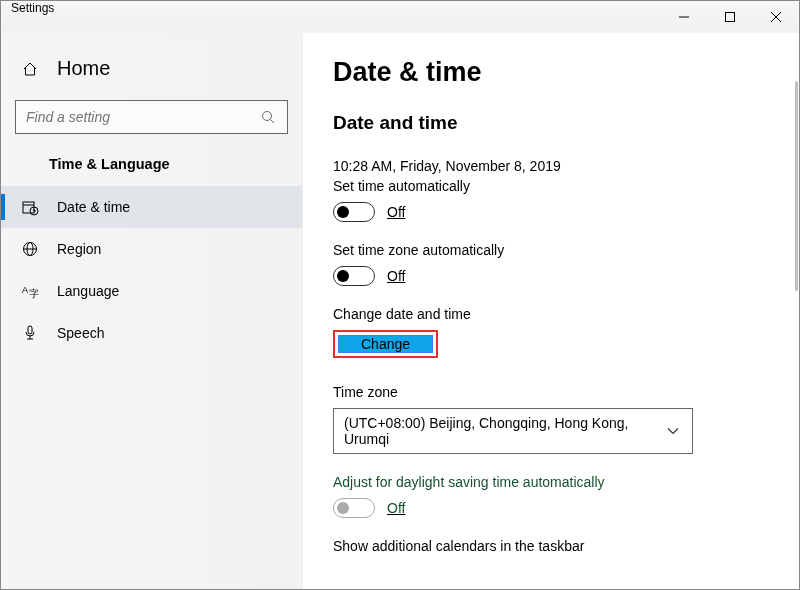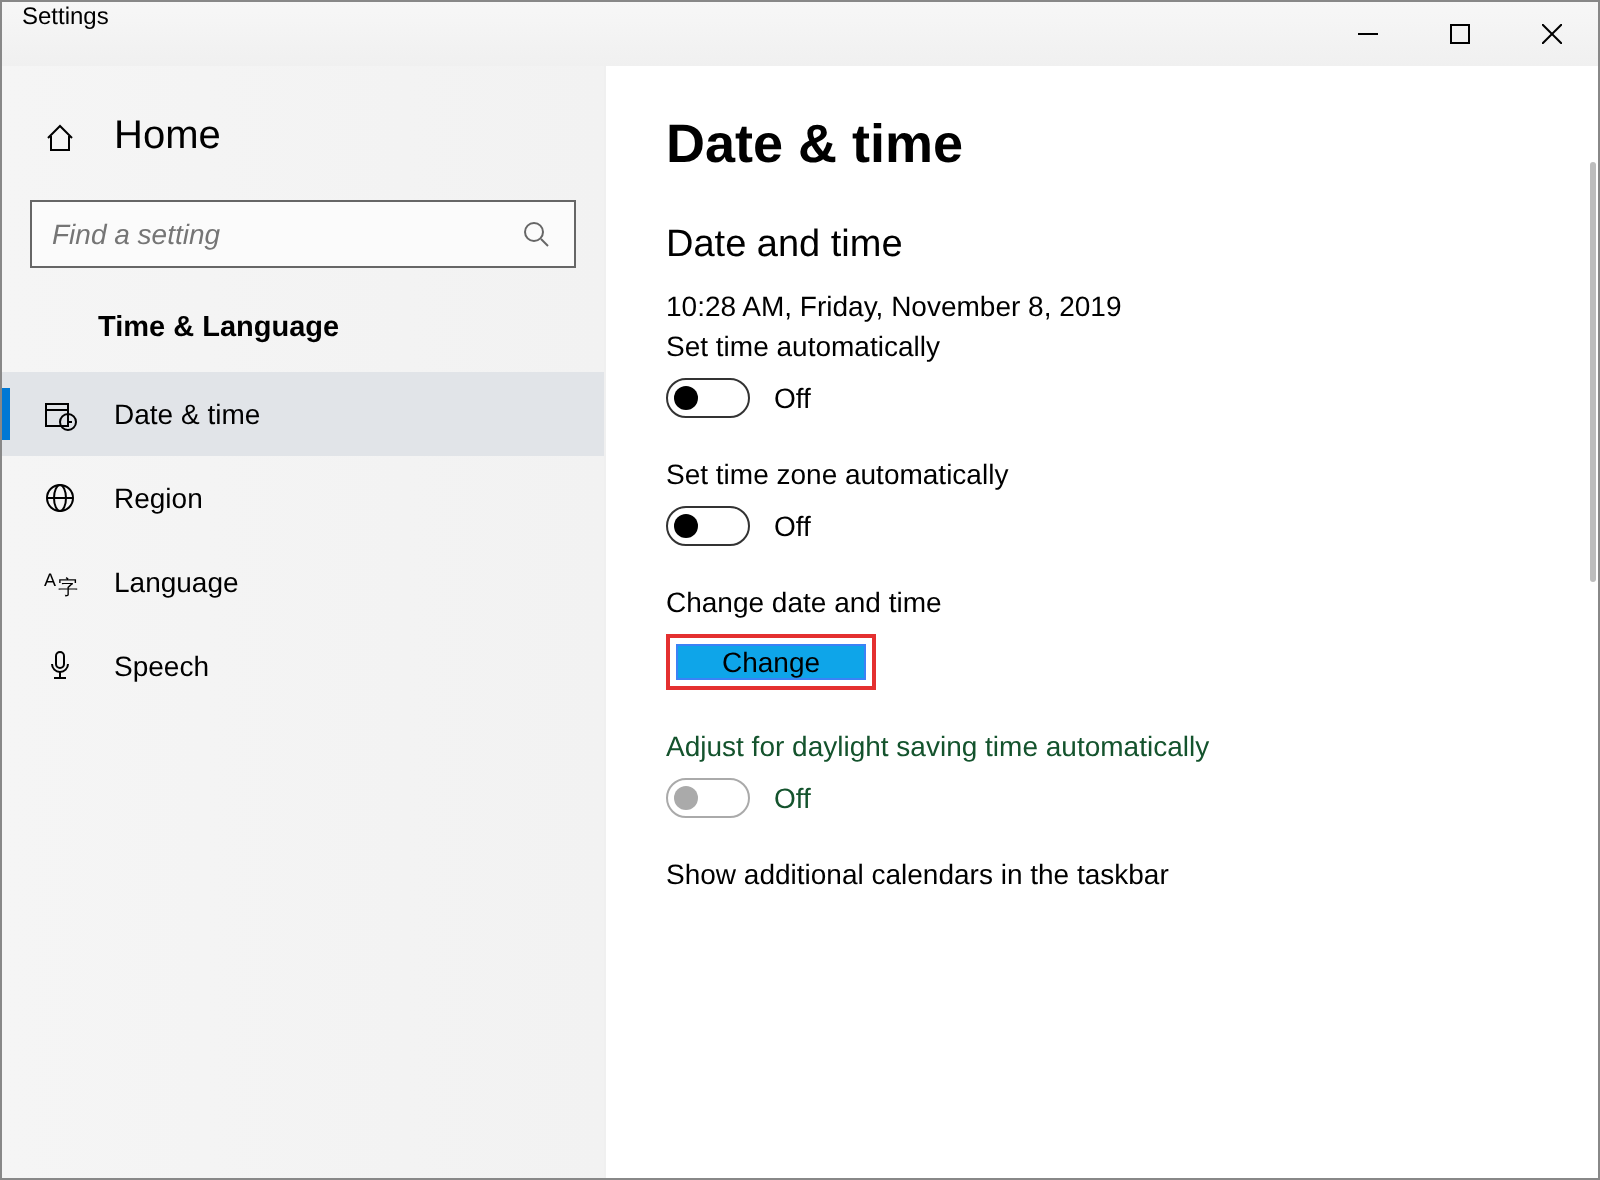--- a/index.html
+++ b/index.html
@@ -116,36 +116,37 @@
       position: relative;
       overflow: hidden;
     }
     .page-title {
       font-size: 27px;
       font-weight: 600;
       margin-bottom: 24px;
     }
     .subheading {
       font-size: 19px;
-      font-weight: 400;
-      margin-bottom: 11px;
+      font-weight: 700;
+      margin-bottom: 24px;
     }
     .current-time {
       font-size: 14px;
       margin-bottom: 4px;
     }
     .setting-label {
       font-size: 14px;
       margin-bottom: 8px;
     }
     .setting-block { margin-bottom: 20px; }
     .toggle-row {
       display: flex;
       align-items: center;
       gap: 12px;
+      text-decoration: underline;
     }
     .toggle {
       width: 42px;
       height: 20px;
       border: 1px solid #333;
       border-radius: 20px;
       position: relative;
       background: #fff;
     }
     .toggle.off::after {
@@ -320,20 +321,31 @@
       </div>
     </div>
 
     <div class="setting-block">
       <div class="setting-label">Change date and time</div>
       <span class="highlight-box">
         <span class="change-btn">Change</span>
       </span>
     </div>
 
+    <div class="setting-block" style="margin-top:26px">
+      <div class="setting-label">Time zone</div>
+      <div class="tz-select">
+        <span>(UTC+08:00) Beijing, Chongqing, Hong Kong, Urumqi</span>
+        <span class="icon">
+          <svg width="12" height="8" viewBox="0 0 12 8" fill="none" stroke="#333" stroke-width="1.2">
+              <polyline points="1,1.5 6,6.5 11,1.5"></polyline>
+            </svg>
+        </span>
+      </div>
+    </div>
 
     <div class="setting-block">
       <div class="setting-label disabled-text">Adjust for daylight saving time automatically</div>
       <div class="toggle-row">
         <div class="toggle off disabled"></div>
         <span class="toggle-state disabled-text">Off</span>
       </div>
     </div>
 
     <div class="setting-label">Show additional calendars in the taskbar</div>

